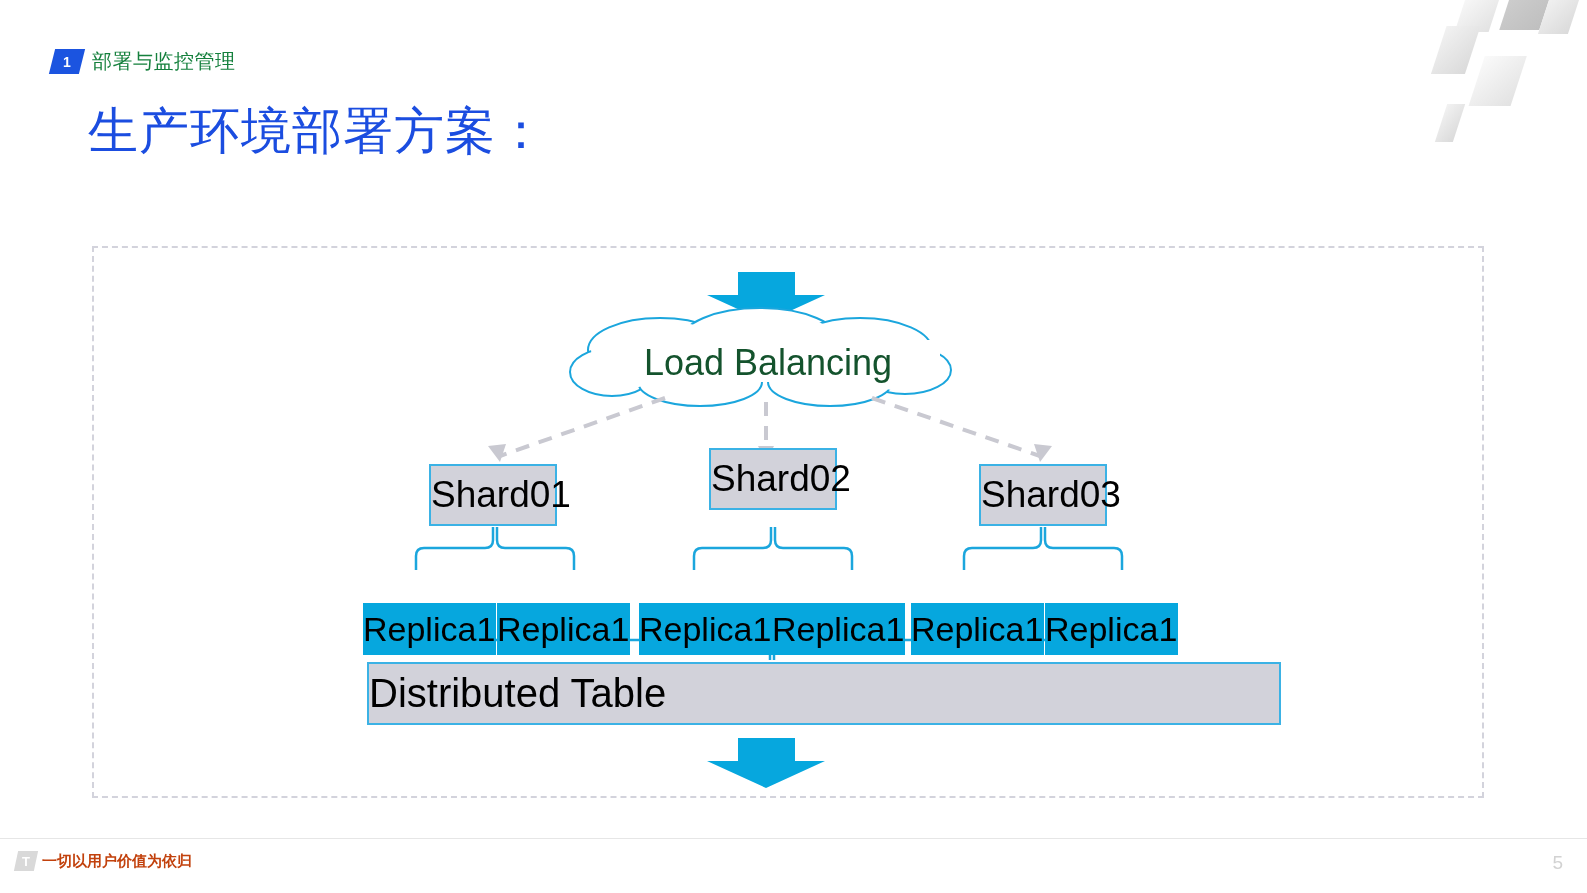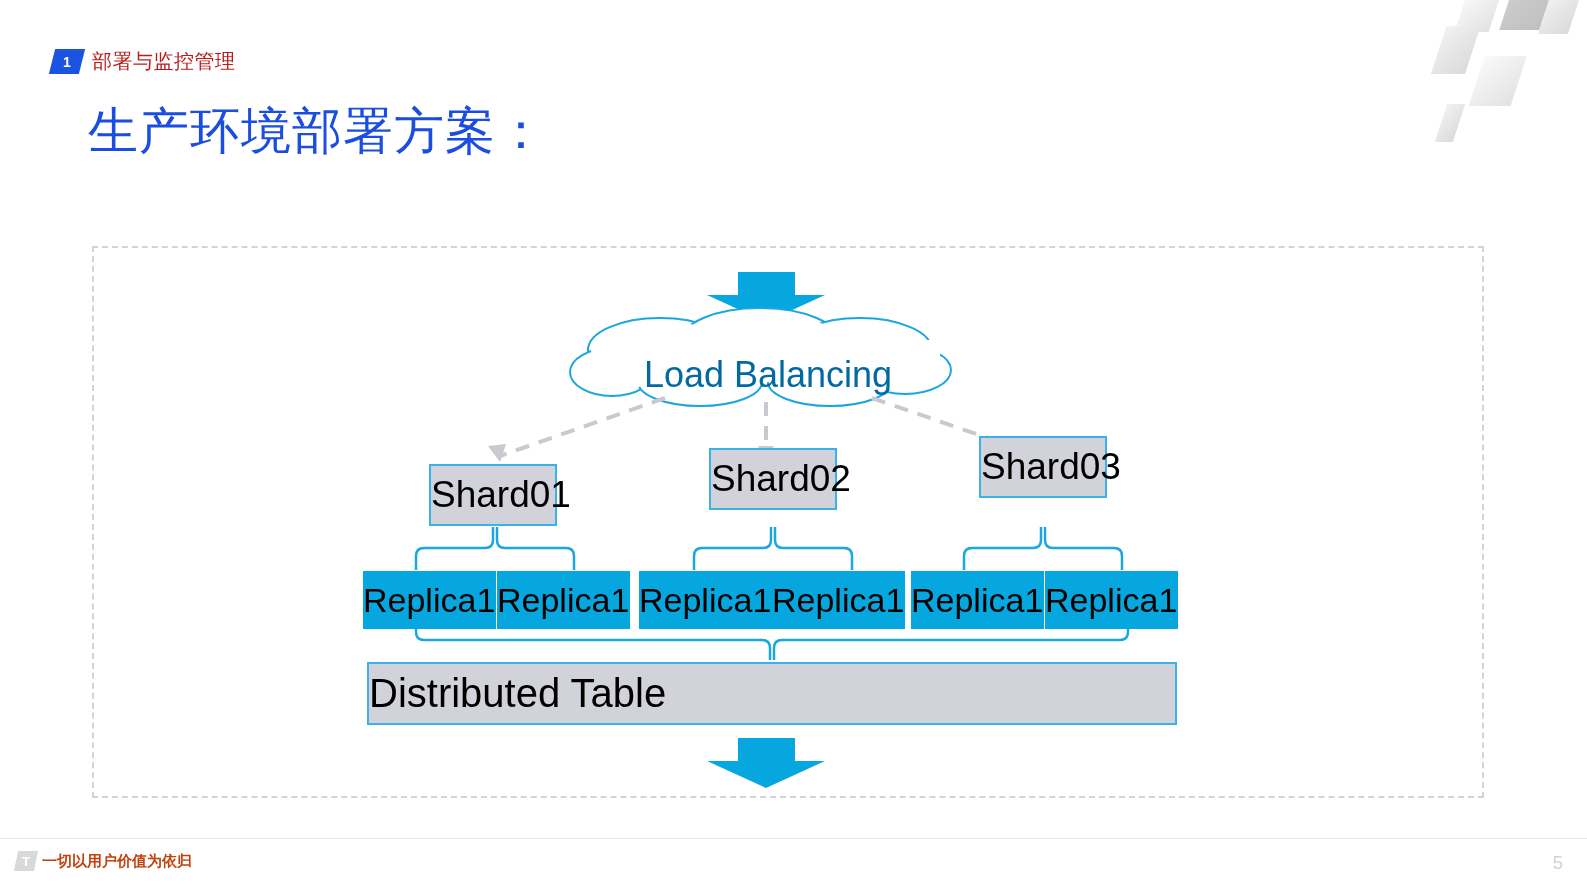--- a/index.html
+++ b/index.html
@@ -50,21 +50,21 @@
     justify-content: center;
   }
   .num-badge span {
     transform: skewX(14deg);
     color: #ffffff;
     font-size: 14px;
     font-weight: bold;
     line-height: 1;
   }
   .eyebrow-text {
-    color: #b91c1c;
+    color: #15803d;
     font-size: 20px;
     letter-spacing: 0.5px;
     white-space: nowrap;
   }
   .slide-title {
     position: absolute;
     left: 88px;
     top: 98px;
     color: #1B4DE0;
     font-size: 50px;
@@ -108,56 +108,57 @@
     border: 2px solid #3BB2E5;
     font-size: 37px;
     overflow: visible;
   }
   .shard-box .label {
     position: relative;
     z-index: 3;
   }
   .replica-box {
     width: 133px;
-    height: 58px;
+    height: 52px;
     background: #06A7DE;
     font-size: 34px;
+    margin-top: 32px;
   }
   .replica-box .label {
     position: relative;
     z-index: 3;
   }
   .dist-box {
     left: 367px;
     top: 662px;
-    width: 810px;
+    width: 914px;
     height: 63px;
     background: #D2D2DA;
     border: 2px solid #3BB2E5;
     font-size: 40px;
   }
 
   
   .cloud-wrap {
     position: absolute;
     left: 578px;
     top: 318px;
     width: 380px;
     height: 90px;
   }
   .cloud-label {
     position: absolute;
     left: 0;
-    top: 12px;
+    top: 0;
     width: 380px;
     height: 90px;
     display: flex;
     align-items: center;
     justify-content: center;
-    color: #0369a1;
+    color: #14532d;
     font-size: 36px;
     white-space: nowrap;
     z-index: 2;
   }
 
   
   .footer-rule {
     position: absolute;
     left: 0;
     top: 838px;
@@ -308,21 +309,21 @@
 <div class="cloud-wrap">
   <div class="cloud-label">Load Balancing</div>
 </div>
 
 <div class="node shard-box" style="left:429px; top:464px;">
   <span class="label">Shard01</span>
 </div>
 <div class="node shard-box" style="left:709px; top:448px;">
   <span class="label">Shard02</span>
 </div>
-<div class="node shard-box" style="left:979px; top:436px;">
+<div class="node shard-box" style="left:979px; top:464px;">
   <span class="label">Shard03</span>
 </div>
 
 <div class="node replica-box" style="left:363px; top:571px;">
   <span class="label">Replica1</span>
 </div>
 <div class="node replica-box" style="left:497px; top:571px;">
   <span class="label">Replica1</span>
 </div>
 <div class="node replica-box" style="left:639px; top:571px;">

